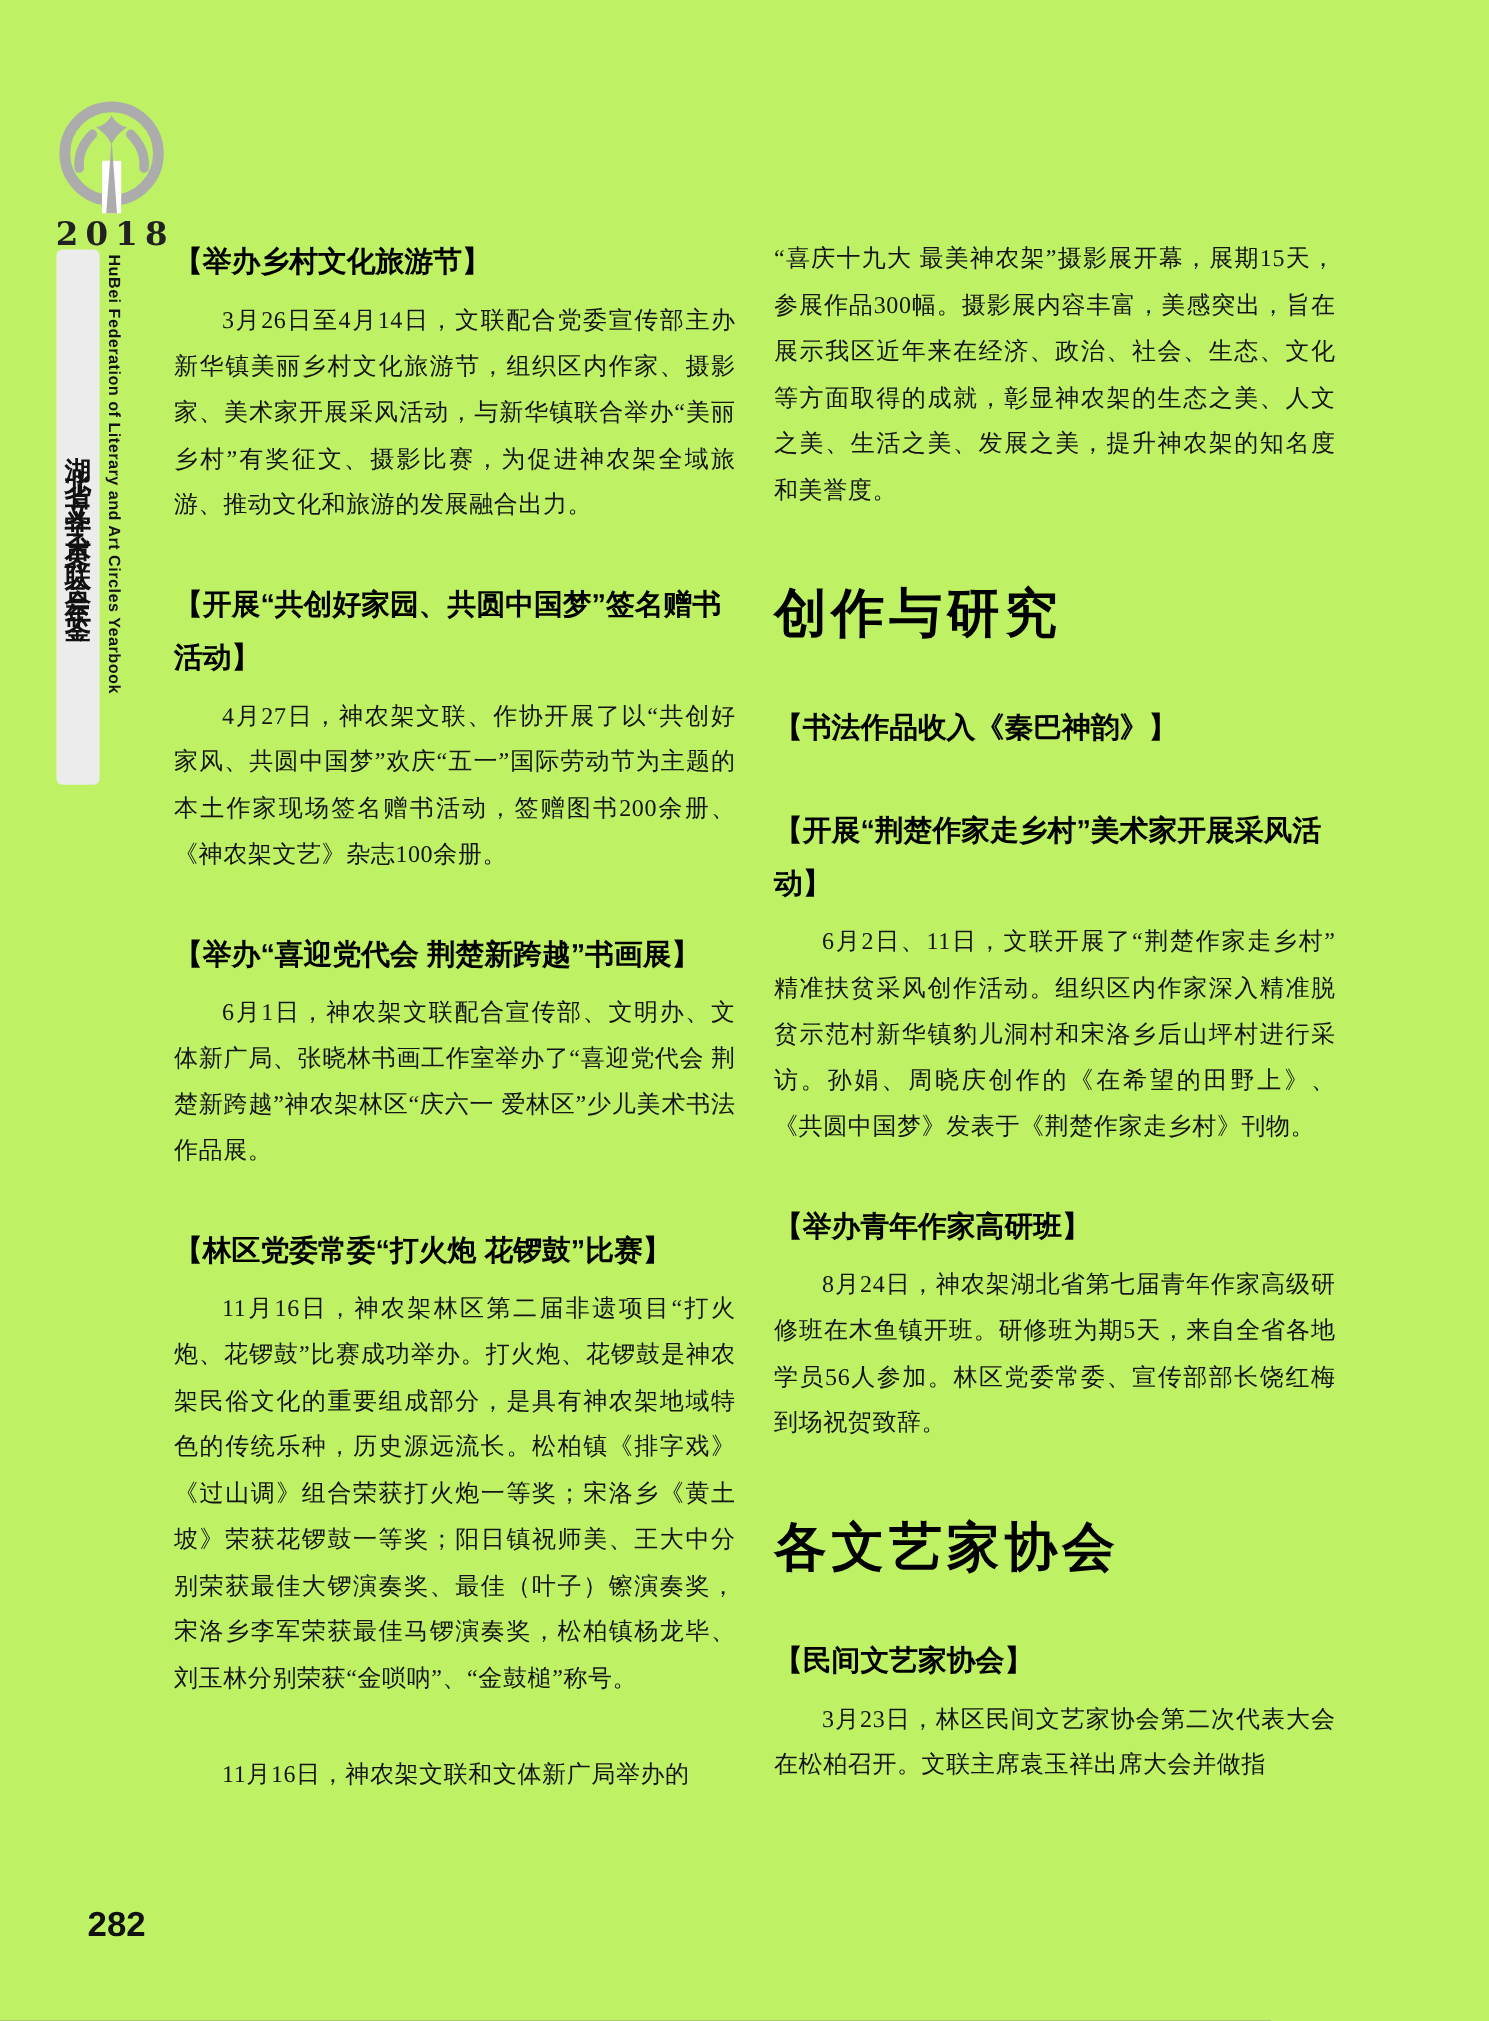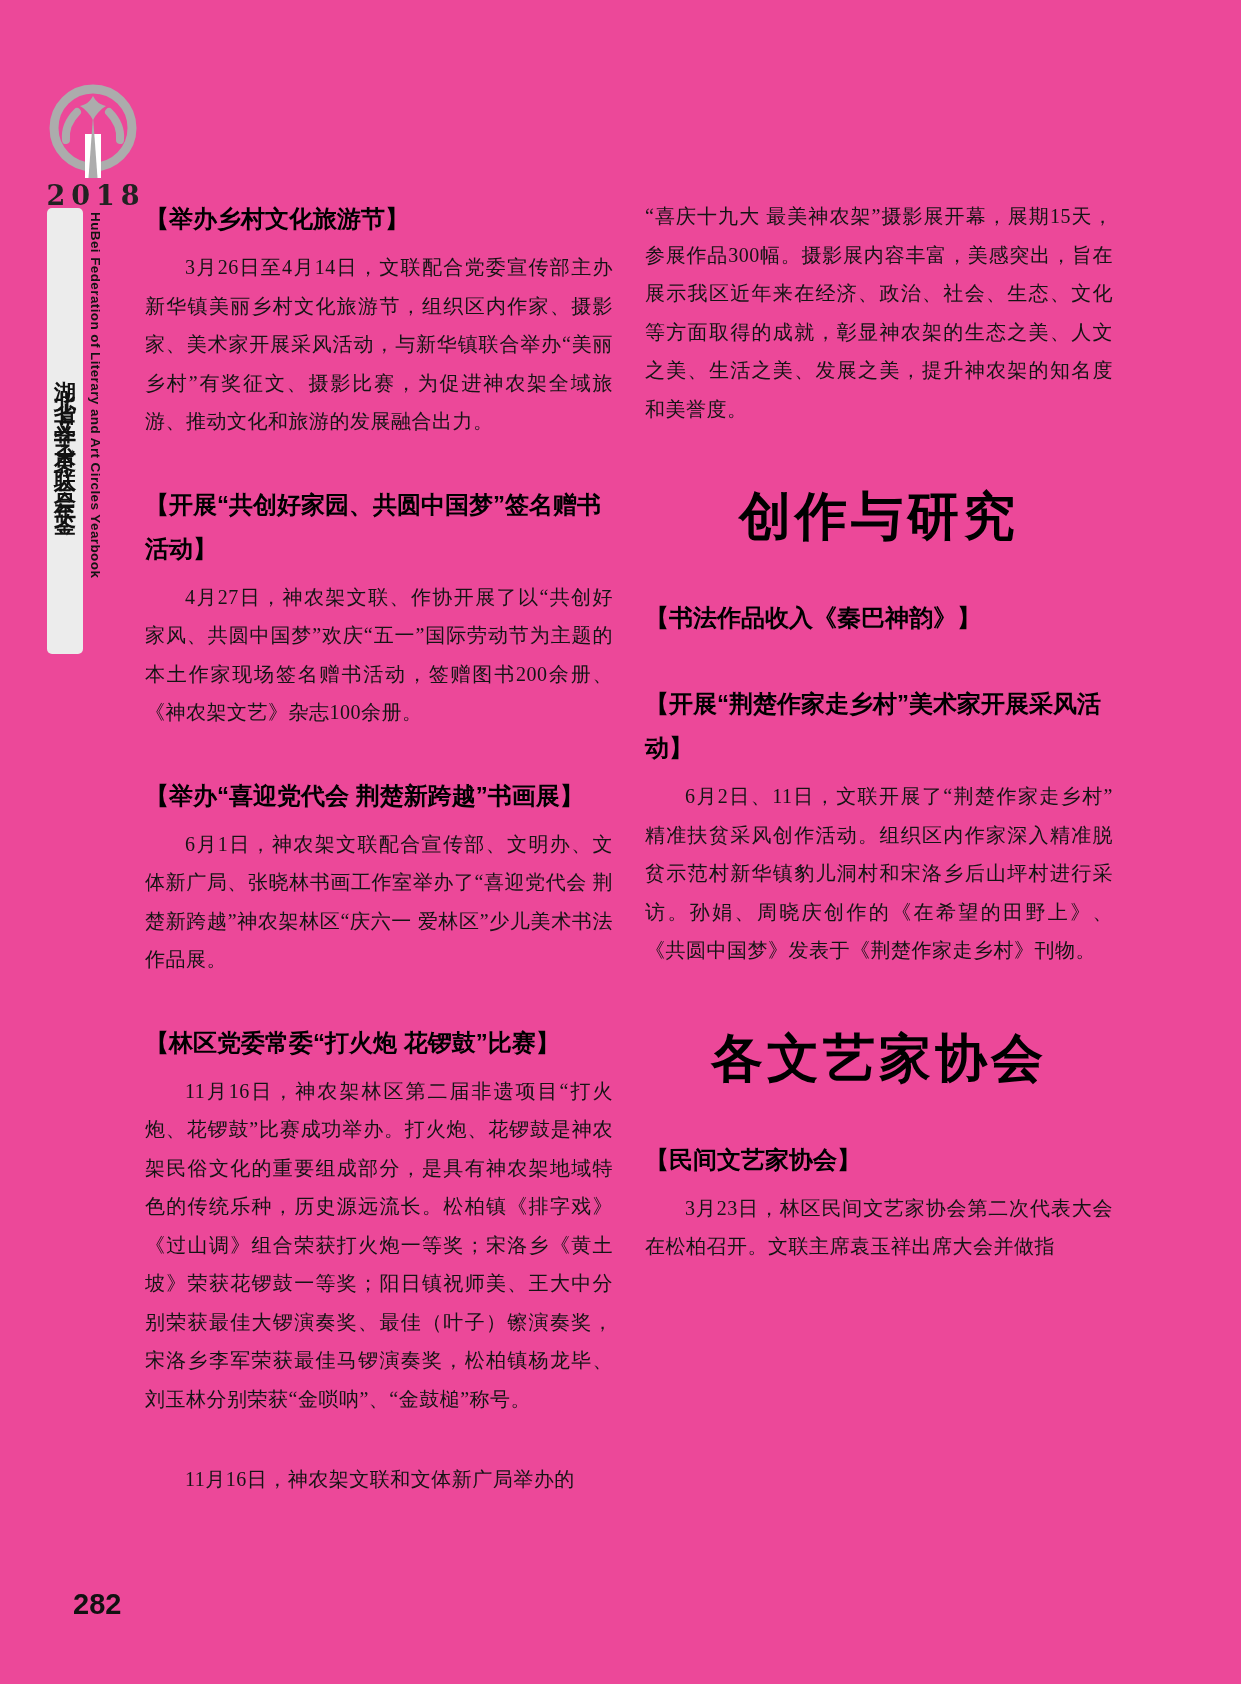--- a/index.html
+++ b/index.html
@@ -1,18 +1,18 @@
 <!DOCTYPE html>
 <html lang="zh"><head>
 <meta charset="utf-8">
 <style>
   html,body { margin:0; padding:0; background:#888; }
   .page {
     position:relative; width:1241px; height:1684px; margin:0 auto;
-    background:#ec4899; overflow:hidden;
+    background:#bef264; overflow:hidden;
     font-family:"Liberation Serif","DejaVu Serif",serif; color:#1b1b1b;
   }
 
   
   .logo-block { position:absolute; left:34px; top:82px; width:118px; text-align:center; }
   .logo-block svg { display:block; margin:0 auto; }
   .logo-year {
     margin-top:2px; font-family:"DejaVu Serif","Liberation Serif",serif;
     font-weight:bold; font-size:27px; letter-spacing:6px; color:#222; text-indent:6px;
   }
@@ -56,22 +56,21 @@
   .body-text {
     margin:0; font-size:20px; line-height:38.5px; color:#141414;
     text-align:justify; text-justify:inter-character; text-indent:2em;
     letter-spacing:0.5px;
   }
   .body-text.no-indent { text-indent:0; }
 
   .group-heading {
     margin:54px 0 44px 0;
     font-family:Liberation Mono, monospace;
-    font-weight:bold; font-size:52px; letter-spacing:4px; color:#000;
-    text-align:center;
+    font-weight:bold; font-size:44px; letter-spacing:4px; color:#000;
   }
 </style>
 </head>
 <body>
 
 <div class="page">
 
   <div class="logo-block">
     <span>
       <svg width="100" height="96" viewBox="0 0 100 96" aria-hidden="true">
@@ -127,20 +126,24 @@
 
     <div class="section">
       <h3 class="entry-heading">【书法作品收入《秦巴神韵》】</h3>
     </div>
 
     <div class="section">
       <h3 class="entry-heading">【开展“荆楚作家走乡村”美术家开展采风活动】</h3>
       <p class="body-text">6月2日、11日，文联开展了“荆楚作家走乡村”精准扶贫采风创作活动。组织区内作家深入精准脱贫示范村新华镇豹儿洞村和宋洛乡后山坪村进行采访。孙娟、周晓庆创作的《在希望的田野上》、《共圆中国梦》发表于《荆楚作家走乡村》刊物。</p>
     </div>
 
+    <div class="section">
+      <h3 class="entry-heading">【举办青年作家高研班】</h3>
+      <p class="body-text">8月24日，神农架湖北省第七届青年作家高级研修班在木鱼镇开班。研修班为期5天，来自全省各地学员56人参加。林区党委常委、宣传部部长饶红梅到场祝贺致辞。</p>
+    </div>
 
     <h2 class="group-heading">各文艺家协会</h2>
 
     <div class="section">
       <h3 class="entry-heading">【民间文艺家协会】</h3>
       <p class="body-text">3月23日，林区民间文艺家协会第二次代表大会在松柏召开。文联主席袁玉祥出席大会并做指</p>
     </div>
 
   </div>
 

